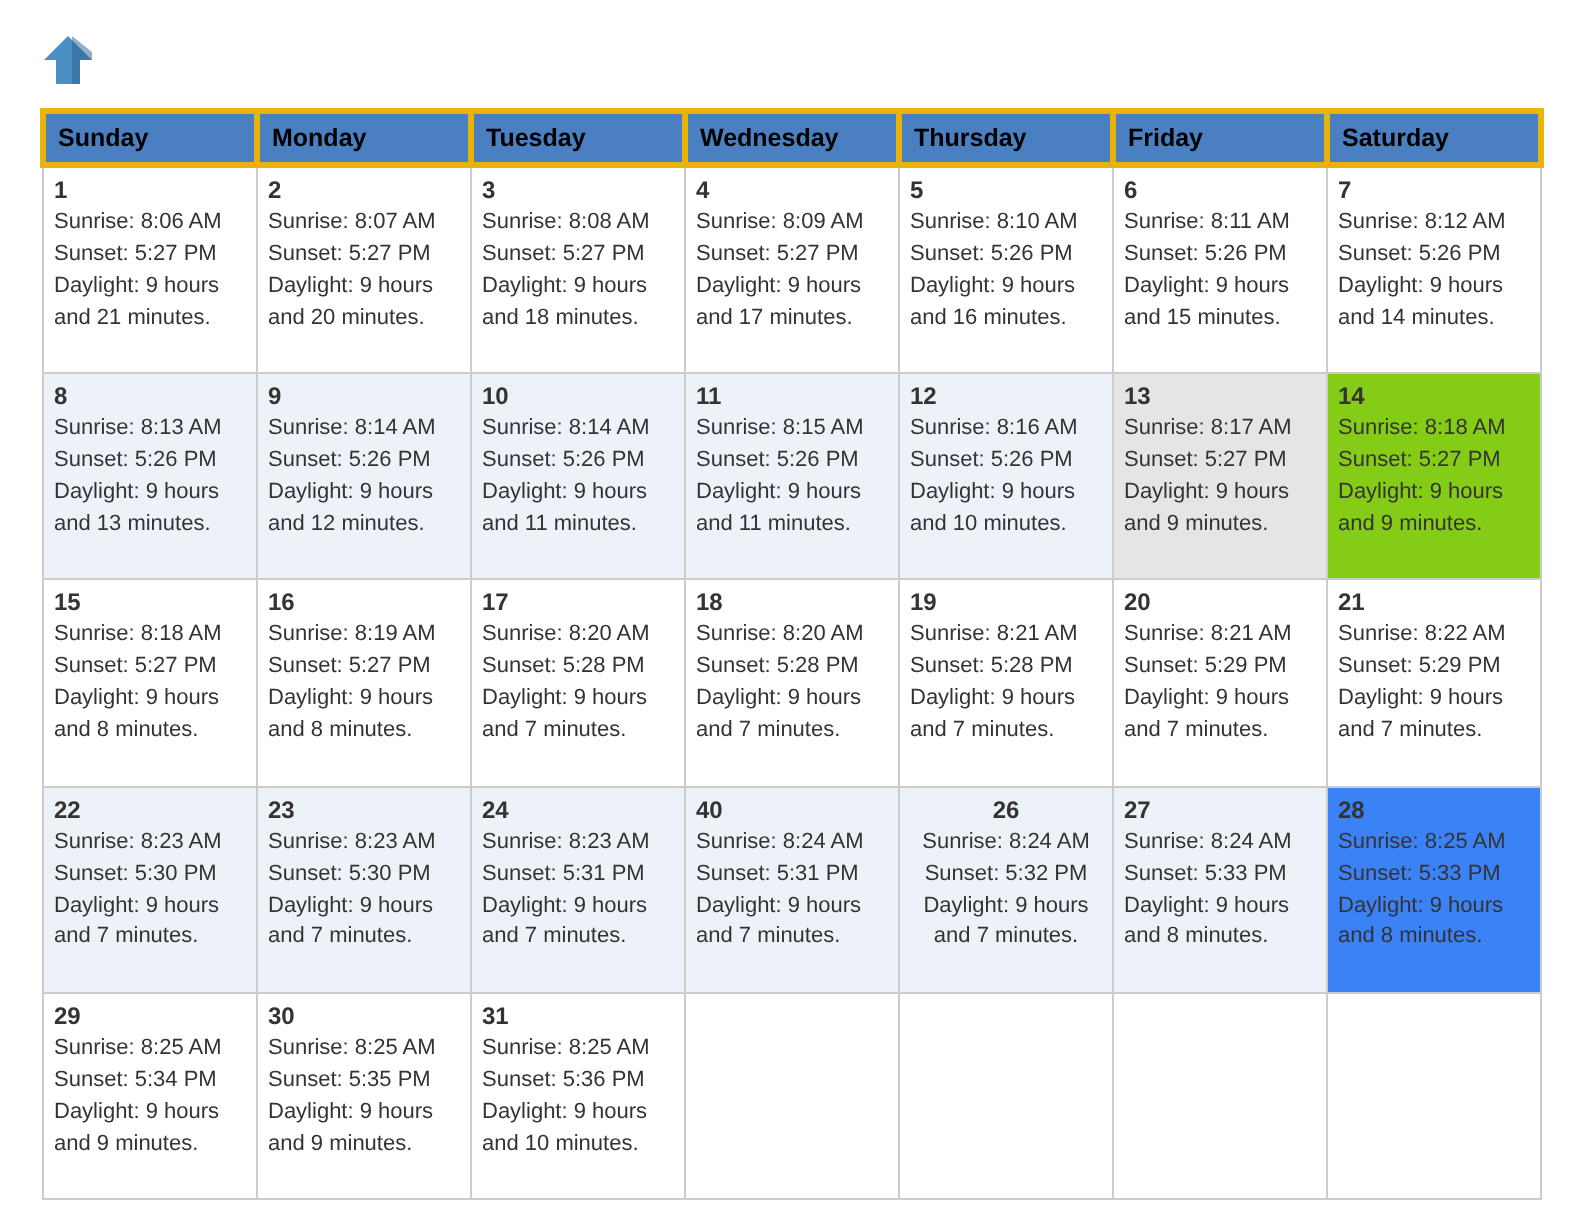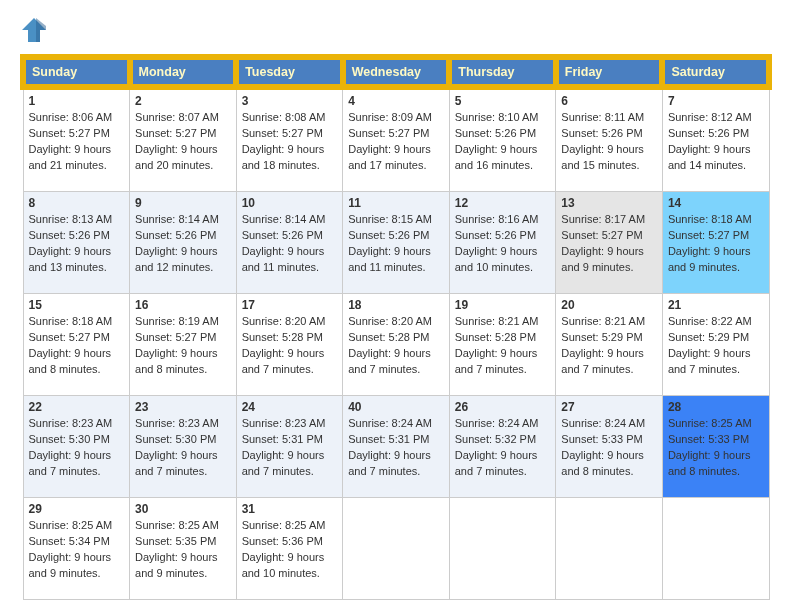--- a/index.html
+++ b/index.html
@@ -57,26 +57,26 @@
     }
     .calendar {
       flex: 1;
       border: 1px solid #ccc;
       border-collapse: collapse;
       width: 100%;
       table-layout: fixed;
     }
     .calendar thead tr th {
       background: #4a7fc1;
-      color: #fef9c3;
+      color: #000000;
       font-size: 12.5px;
       font-weight: bold;
       padding: 5px 6px;
       text-align: left;
-      border: 6px solid #eab308;
+      border: 3px solid #eab308;
     }
     .calendar tbody tr td {
       border: 1px solid #ccc;
       vertical-align: top;
       padding: 4px 5px;
       font-size: 9.5px;
       color: #333;
       background: #fff;
       height: 88px;
     }
@@ -219,21 +219,21 @@
 Daylight: 9 hours
 and 10 minutes.</div>
           </td>
           <td style="background: #e5e5e5;">
             <span class="day-num">13</span>
             <div class="day-info" style="white-space: pre-line;">Sunrise: 8:17 AM
 Sunset: 5:27 PM
 Daylight: 9 hours
 and 9 minutes.</div>
           </td>
-          <td style="background: #7dd3fc;">
+          <td style="background: #84cc16;">
             <span class="day-num">14</span>
             <div class="day-info" style="white-space: pre-line;">Sunrise: 8:18 AM
 Sunset: 5:27 PM
 Daylight: 9 hours
 and 9 minutes.</div>
           </td>
         </tr>
         <tr>
           <td>
             <span class="day-num">15</span>
@@ -307,21 +307,21 @@
 Daylight: 9 hours
 and 7 minutes.</div>
           </td>
           <td style="background: rgb(237, 242, 249);">
             <span class="day-num">40</span>
             <div class="day-info" style="white-space: pre-line;">Sunrise: 8:24 AM
 Sunset: 5:31 PM
 Daylight: 9 hours
 and 7 minutes.</div>
           </td>
-          <td style="background: rgb(237, 242, 249);">
+          <td style="background: rgb(237, 242, 249); text-align: center;">
             <span class="day-num">26</span>
             <div class="day-info" style="white-space: pre-line;">Sunrise: 8:24 AM
 Sunset: 5:32 PM
 Daylight: 9 hours
 and 7 minutes.</div>
           </td>
           <td style="background: rgb(237, 242, 249);">
             <span class="day-num">27</span>
             <div class="day-info" style="white-space: pre-line;">Sunrise: 8:24 AM
 Sunset: 5:33 PM

